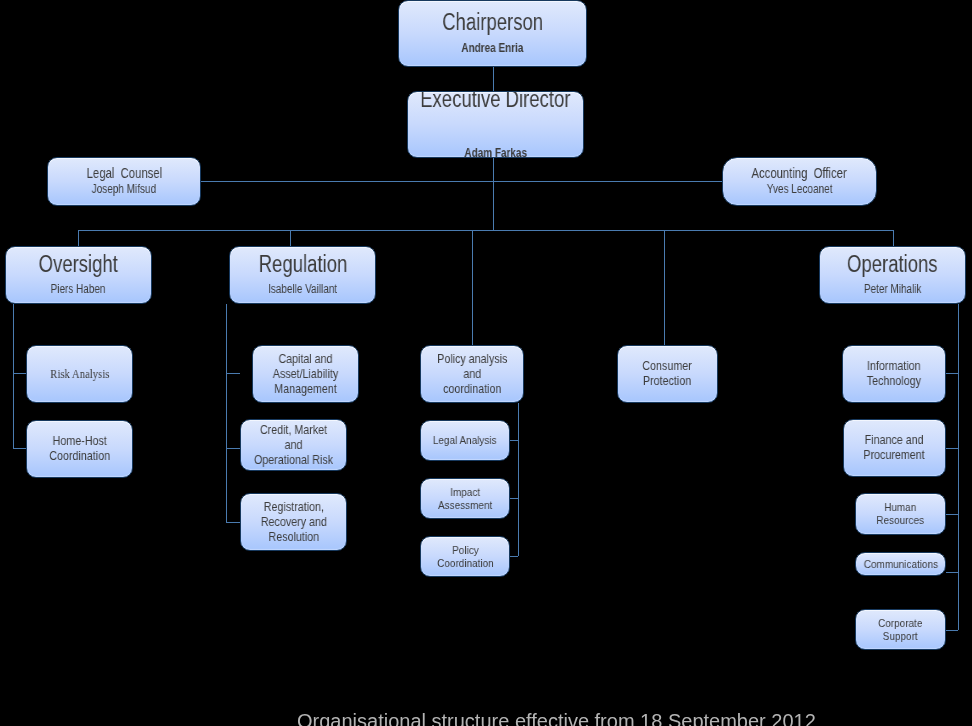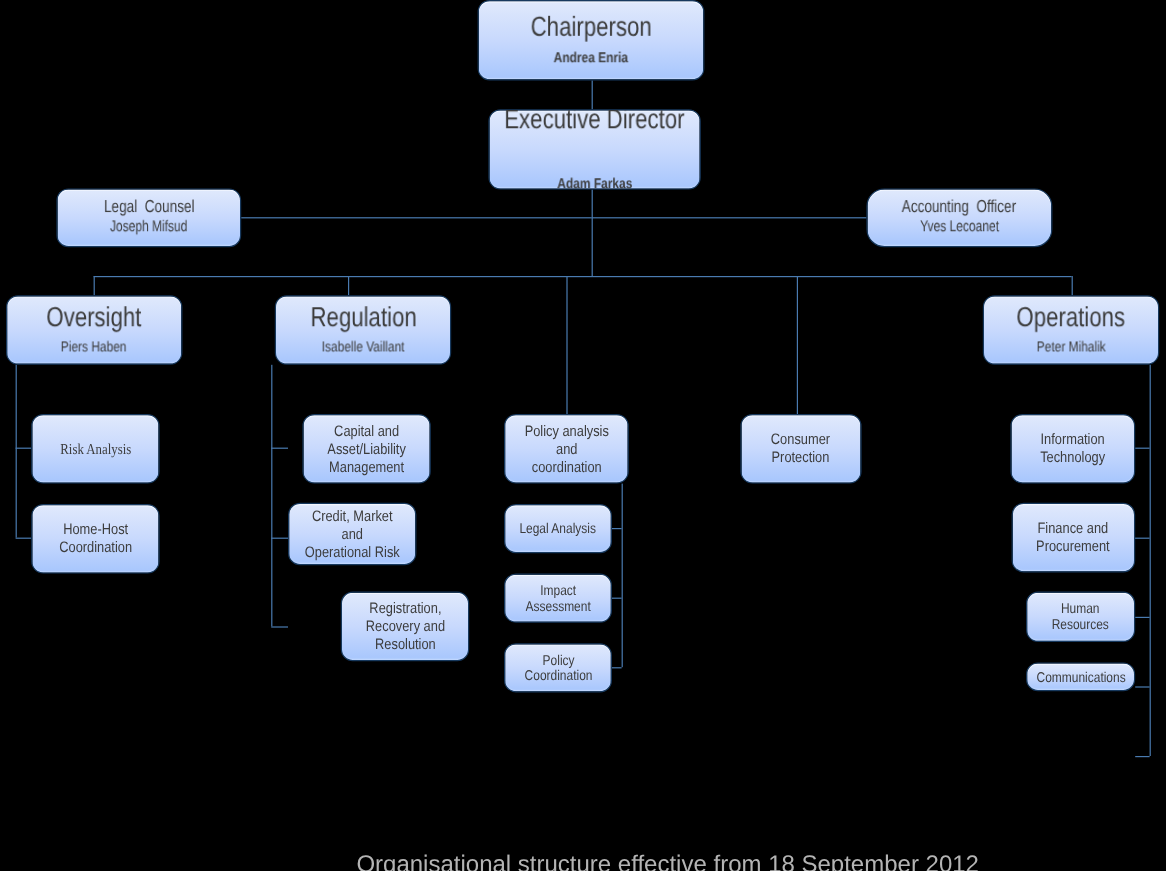--- a/index.html
+++ b/index.html
@@ -105,21 +105,21 @@
   <div class="node" style="left:240px;top:345px;width:107px;height:58px;margin-left:12px;">
     <div class="leaf">Capital and
 Asset/Liability
 Management</div>
   </div>
   <div class="node" style="left:240px;top:419px;width:107px;height:52px;">
     <div class="leaf">Credit, Market
 and
 Operational Risk</div>
   </div>
-  <div class="node" style="left:240px;top:493px;width:107px;height:58px;margin-left:44px;">
+  <div class="node" style="left:240px;top:493px;width:107px;height:58px;">
     <div class="leaf">Registration,
 Recovery and
 Resolution</div>
   </div>
 
   <div class="node" style="left:420px;top:345px;width:104px;height:58px;">
     <div class="leaf">Policy analysis
 and
 coordination</div>
   </div>
@@ -148,15 +148,19 @@
     <div class="leaf">Finance and
 Procurement</div>
   </div>
   <div class="node" style="left:855px;top:493px;width:91px;height:42px;">
     <div class="leafs">Human
 Resources</div>
   </div>
   <div class="node" style="left:855px;top:552px;width:91px;height:24px;">
     <div class="leafs">Communications</div>
   </div>
+  <div class="node" style="left:855px;top:609px;width:91px;height:41px;">
+    <div class="leafs">Corporate
+Support</div>
+  </div>
 
   <div id="caption" style="left:297px;top:710px;">Organisational structure effective from 18 September 2012</div>
 </div>
 
 </body></html>

